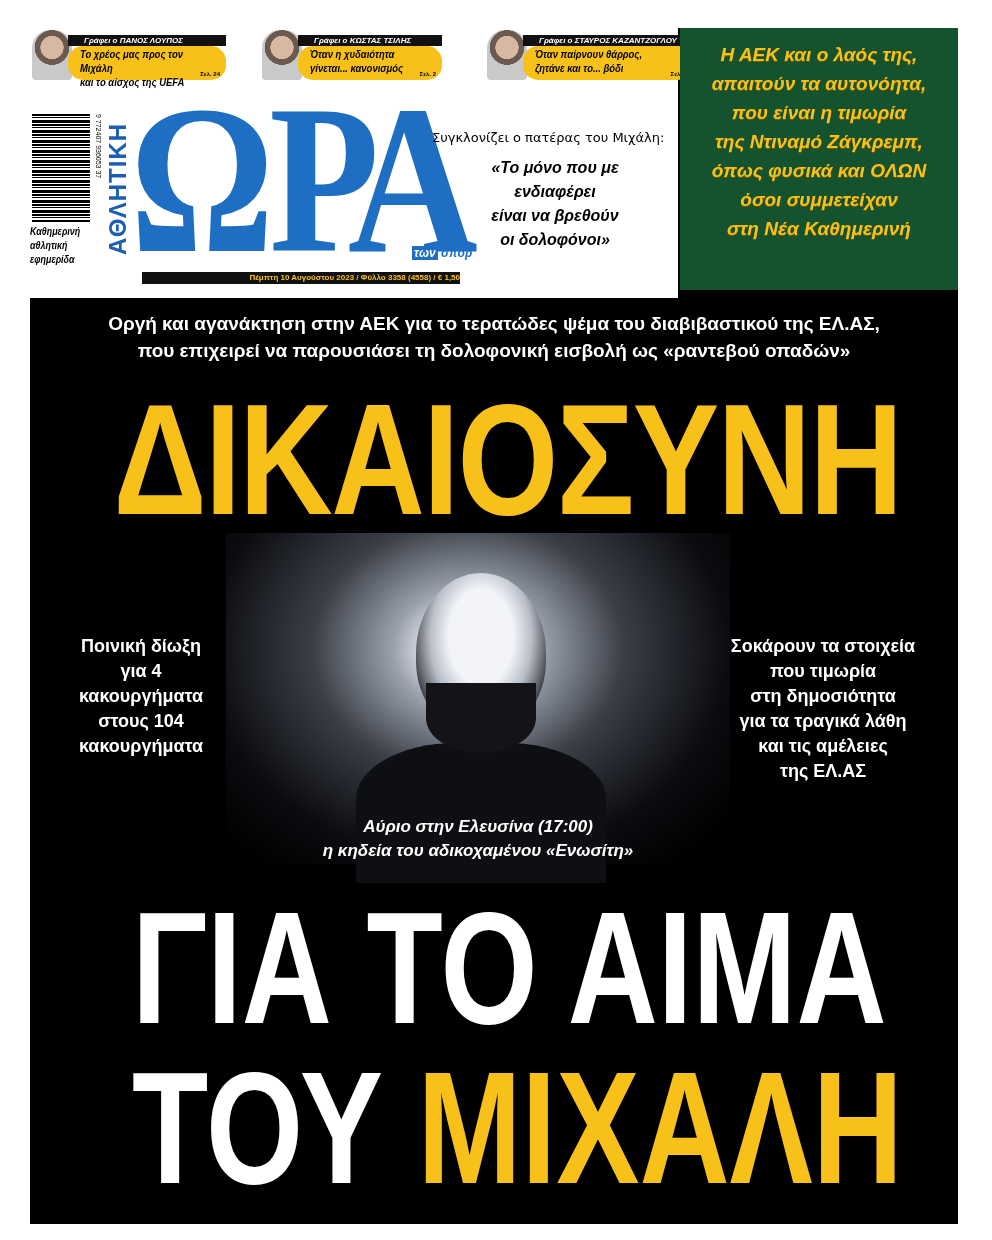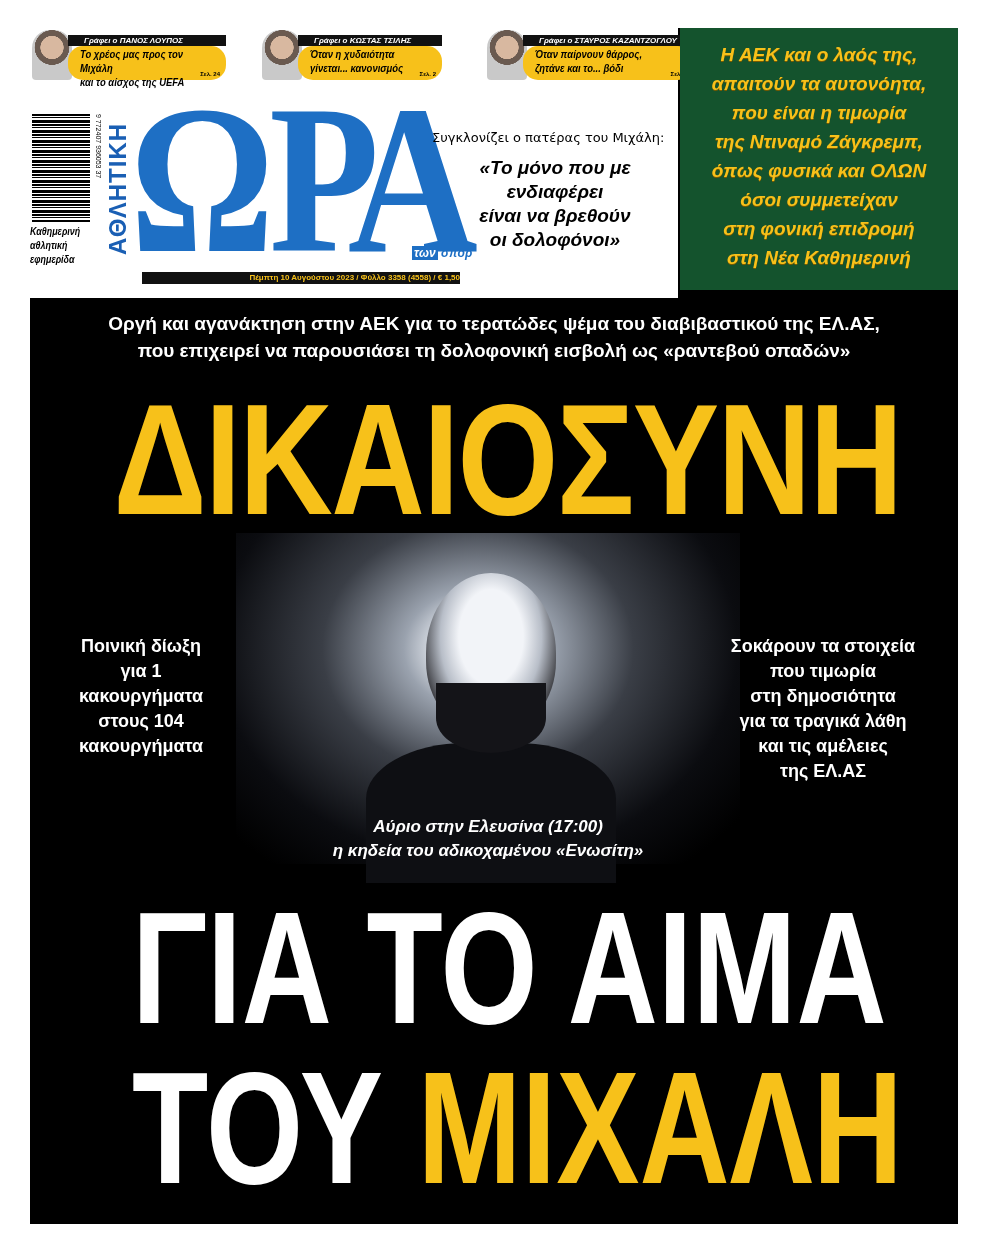--- a/index.html
+++ b/index.html
@@ -35,38 +35,38 @@
     color: #1e6fc4; font-size: 212px; line-height: 180px; font-weight: bold; letter-spacing: -6px;
     transform: scaleX(0.85); transform-origin: left; }
   .logo-sub { position: absolute; left: 382px; top: 218px; font-size: 12px; font-weight: bold; color: #1e6fc4;
     font-style: italic; }
   .logo-sub .tou { background: #1e6fc4; color: #fff; padding: 0 2px; }
   .dateline { position: absolute; left: 112px; top: 244px; width: 318px; height: 12px; background: #111;
     color: #f7c11a; font-size: 8px; font-weight: bold; line-height: 12px; text-align: right; }
 
   .quote-lead { position: absolute; left: 402px; top: 102px; width: 244px; font-size: 13px; color: #000;
     font-family: "DejaVu Sans", sans-serif; white-space: nowrap; }
-  .quote { position: absolute; left: 402px; top: 128px; width: 246px; text-align: center; font-size: 19px;
+  .quote { position: absolute; left: 402px; top: 128px; width: 246px; text-align: center; font-size: 16px;
     line-height: 24px; font-weight: bold; font-style: italic; color: #000; }
 
   
   .aek-box { position: absolute; left: 650px; top: 0; width: 278px; height: 262px; background: #14532d;
     padding-top: 12px; text-align: center; }
   .aek-line { display: block; color: #f7c11a; font-size: 19px; line-height: 29px; font-weight: bold;
     font-style: italic; text-shadow: 0 1px 0 #7a5a00; }
 
   .subhead { position: absolute; left: 0; top: 282px; width: 928px; text-align: center; color: #fff;
     font-size: 19px; line-height: 27px; font-weight: bold; }
   .subhead span { display: block; }
 
   .headline-main { position: absolute; left: 0; top: 346px; width: 928px; text-align: center; color: #f7c11a;
     font-size: 158px; line-height: 170px; font-weight: bold; letter-spacing: -2px;
     transform: scaleX(0.82); transform-origin: center; white-space: nowrap; }
 
-  .photo-area { position: absolute; left: 206px; top: 505px; width: 504px; height: 331px;
+  .photo-area { position: absolute; left: 196px; top: 505px; width: 504px; height: 331px;
     background: radial-gradient(ellipse at 48% 35%, #e8ecf2 0 10%, #9aa2ae 20%, #3a3e46 42%, #0b0c10 70%, #000 90%); }
   .face { position: absolute; left: 190px; top: 40px; width: 130px; height: 160px; border-radius: 50% 50% 45% 45%;
     background: radial-gradient(ellipse at 50% 40%, #f2f4f8 0 35%, #b8bec8 55%, #2a2a2e 80%); }
   .beard { position: absolute; left: 200px; top: 150px; width: 110px; height: 70px; border-radius: 0 0 50% 50%;
     background: #141418; }
   .shirt { position: absolute; left: 130px; top: 210px; width: 250px; height: 140px; border-radius: 40% 40% 0 0;
     background: #0e0f13; }
   .caption { position: absolute; left: 0; top: 282px; width: 504px; text-align: center; color: #fff;
     font-size: 17px; line-height: 24px; font-weight: bold; font-style: italic; }
   .caption span { display: block; }
@@ -146,21 +146,20 @@
     </div>
   </div>
 
   <div class="aek-box">
     <span class="aek-line">Η ΑΕΚ και ο λαός της,</span>
     <span class="aek-line">απαιτούν τα αυτονόητα,</span>
     <span class="aek-line">που είναι η τιμωρία</span>
     <span class="aek-line">της Ντιναμό Ζάγκρεμπ,</span>
     <span class="aek-line">όπως φυσικά και ΟΛΩΝ</span>
     <span class="aek-line">όσοι συμμετείχαν</span>
-    <span class="aek-line">στη φονική επιδρομή</span>
     <span class="aek-line">στη Νέα Καθημερινή</span>
   </div>
 
   <div class="subhead">
     <span>Οργή και αγανάκτηση στην ΑΕΚ για το τερατώδες ψέμα του διαβιβαστικού της ΕΛ.ΑΣ,</span>
     <span>που επιχειρεί να παρουσιάσει τη δολοφονική εισβολή ως «ραντεβού οπαδών»</span>
   </div>
 
   <div class="headline-main">ΔΙΚΑΙΟΣΥΝΗ</div>
 
@@ -169,21 +168,21 @@
     <div class="face"></div>
     <div class="beard"></div>
     <div class="caption">
       <span>Αύριο στην Ελευσίνα (17:00)</span>
       <span>η κηδεία του αδικοχαμένου «Ενωσίτη»</span>
     </div>
   </div>
 
   <div class="side-left">
     <span>Ποινική δίωξη</span>
-    <span>για 1</span>
+    <span>για 4</span>
     <span>κακουργήματα</span>
     <span>στους 104</span>
     <span>κακουργήματα</span>
   </div>
 
   <div class="side-right">
     <span>Σοκάρουν τα στοιχεία</span>
     <span>που τιμωρία</span>
     <span>στη δημοσιότητα</span>
     <span>για τα τραγικά λάθη</span>

